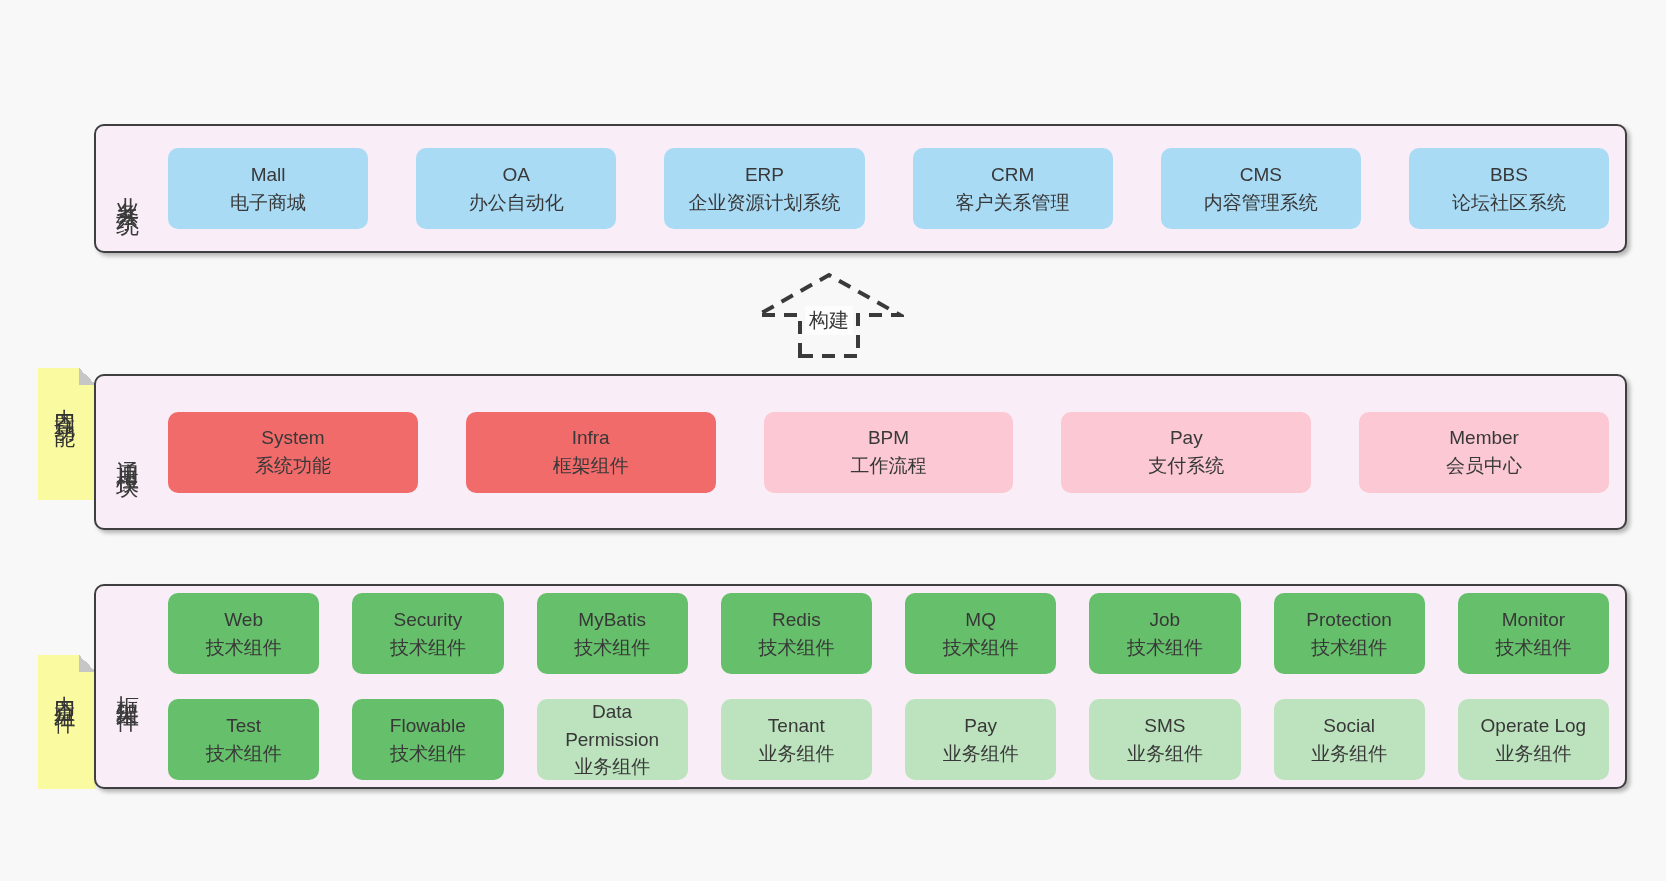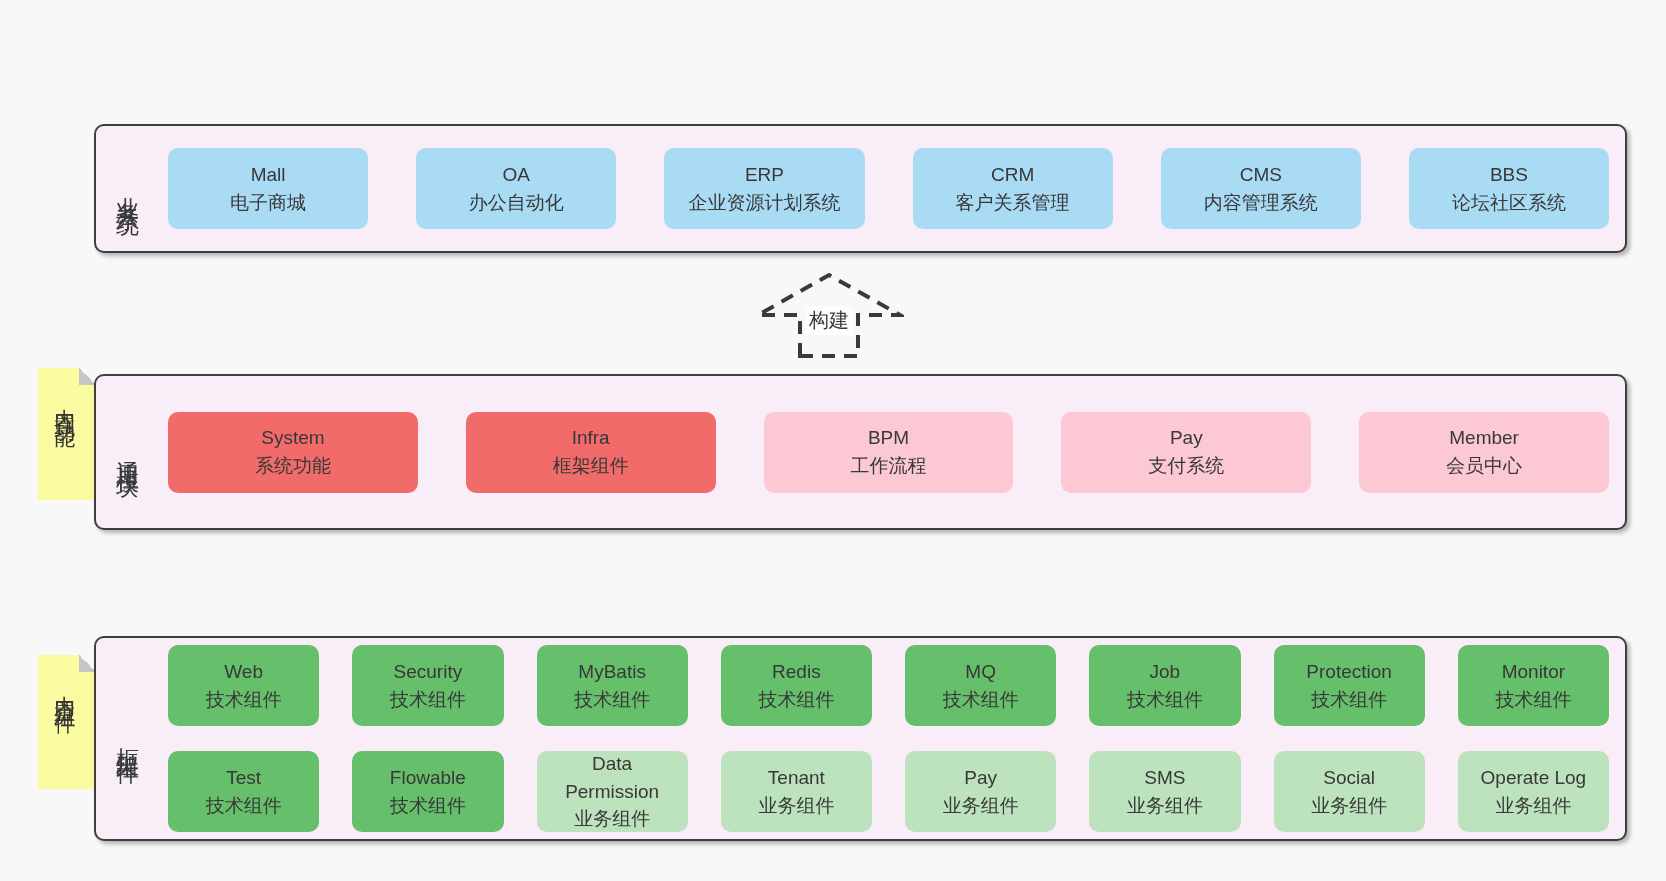--- a/index.html
+++ b/index.html
@@ -25,21 +25,21 @@
     border-radius: 10px;
     box-shadow: 3px 3px 4px rgba(0,0,0,0.28);
     display: flex;
     align-items: stretch;
     box-sizing: border-box;
     padding-left: 14px;
     z-index: 2;
   }
   .band-1 { top: 124px; height: 129px; }
   .band-2 { top: 374px; height: 156px; }
-  .band-3 { top: 636px; height: 205px; }
+  .band-3 { top: 584px; height: 205px; }
 
   .vlabel {
     writing-mode: vertical-rl;
     text-orientation: upright;
     letter-spacing: 5px;
     font-size: 23px;
     color: #3a3a3a;
     align-self: center;
     width: 34px;
     text-align: center;

